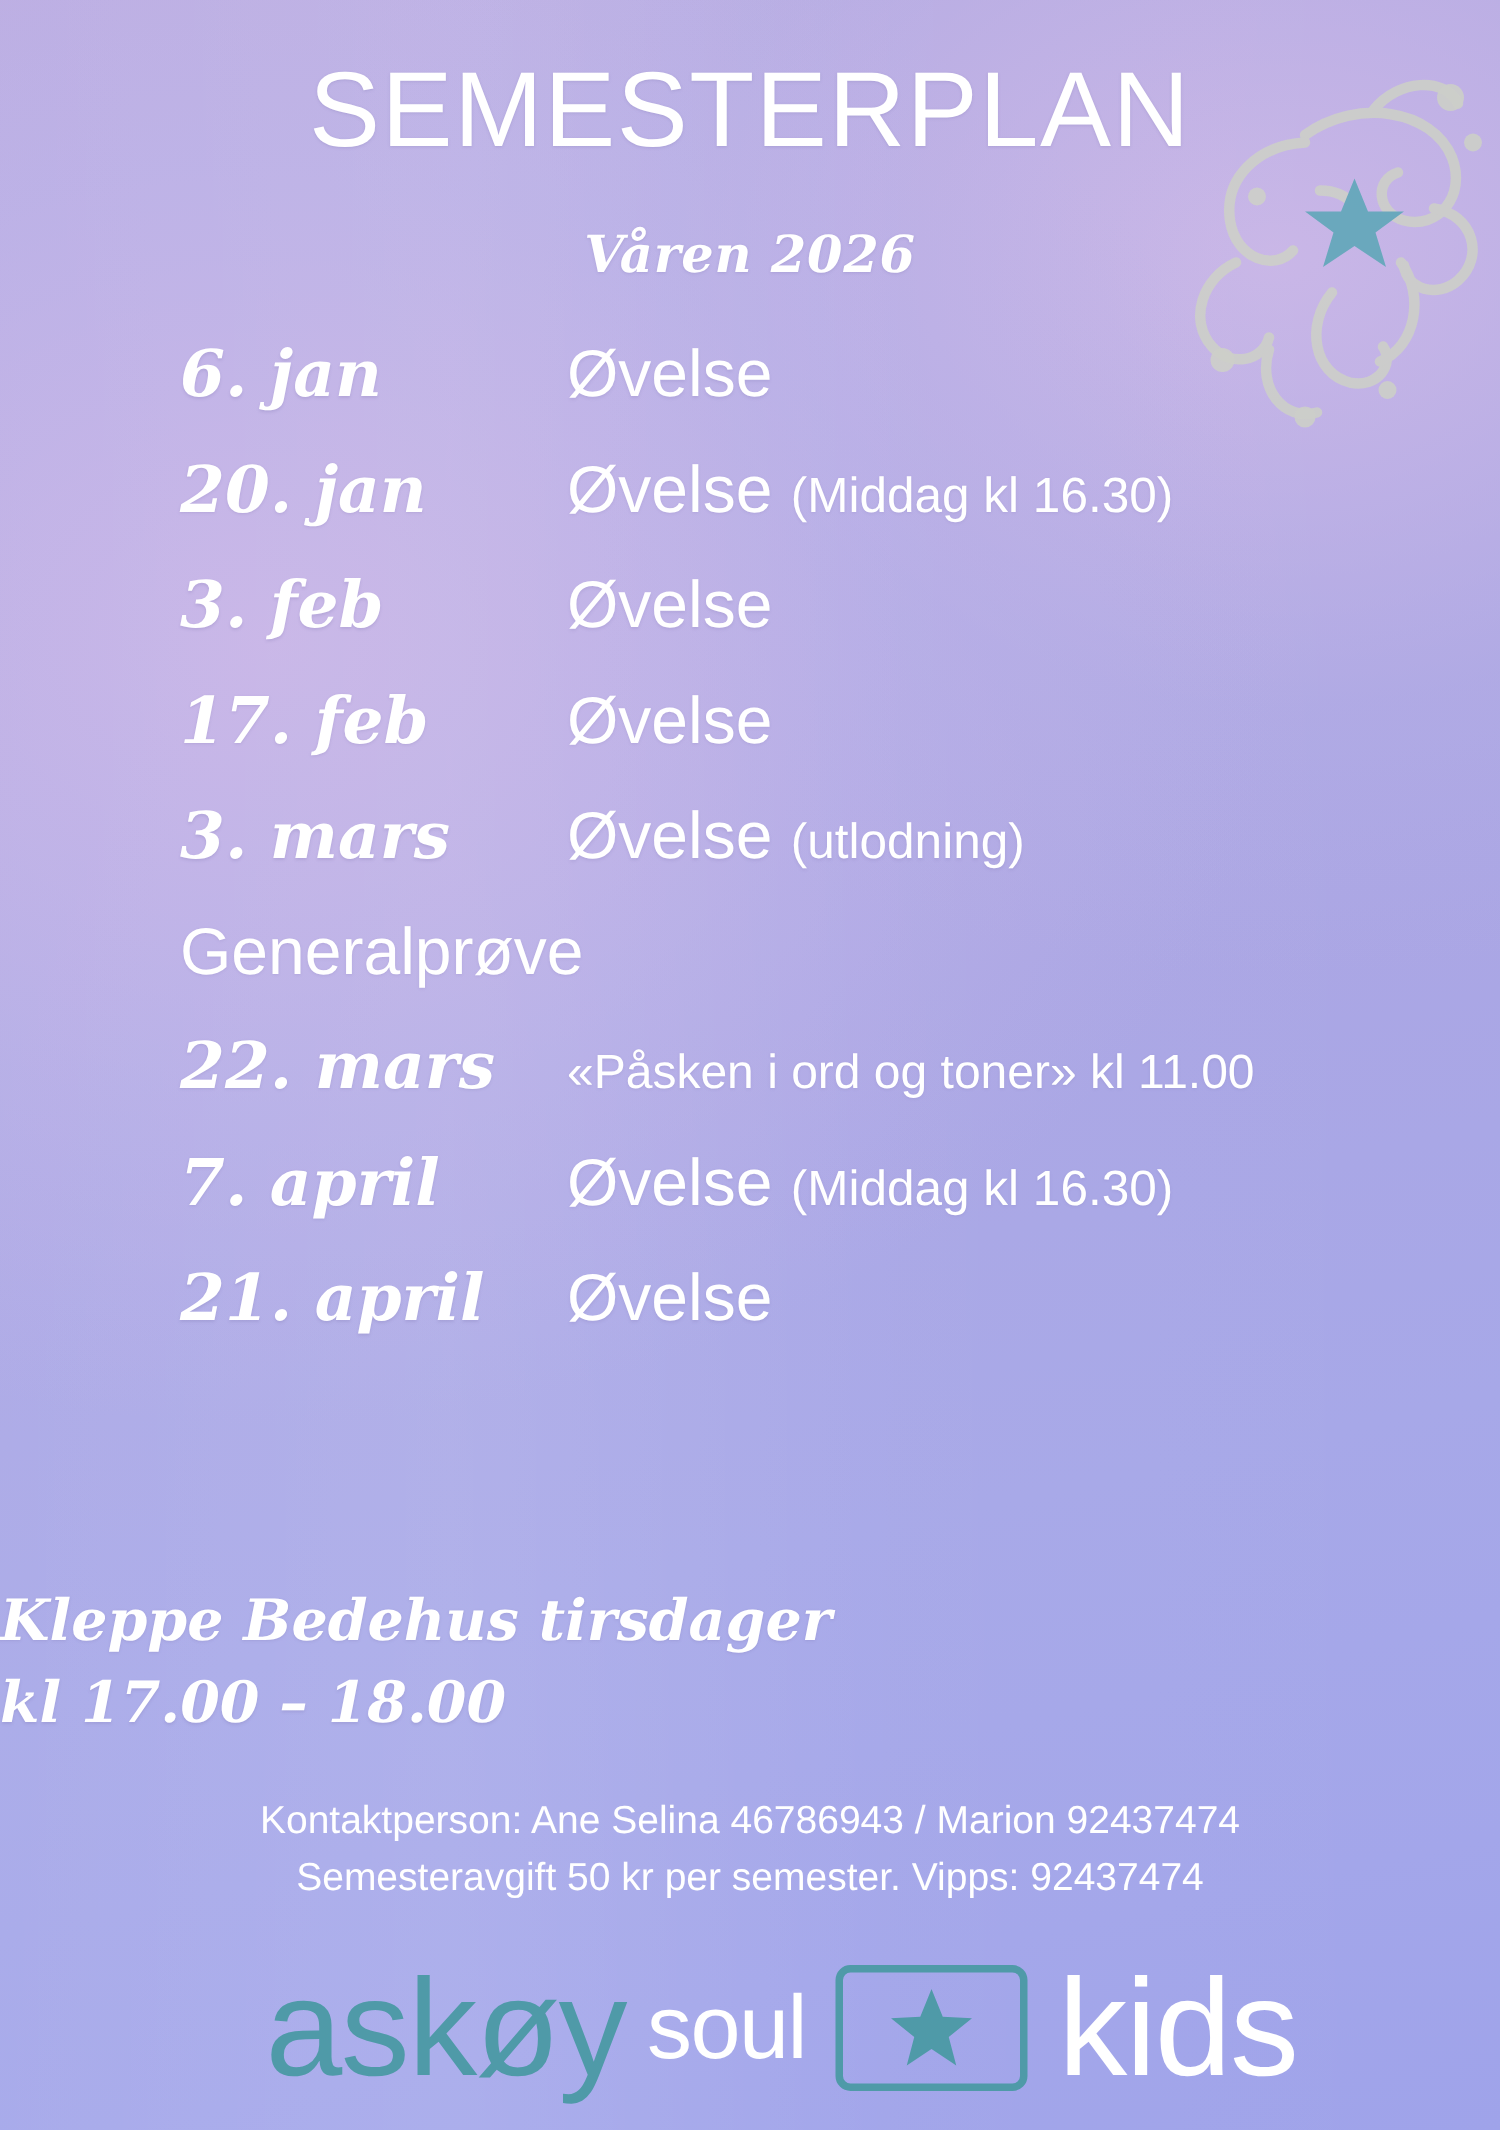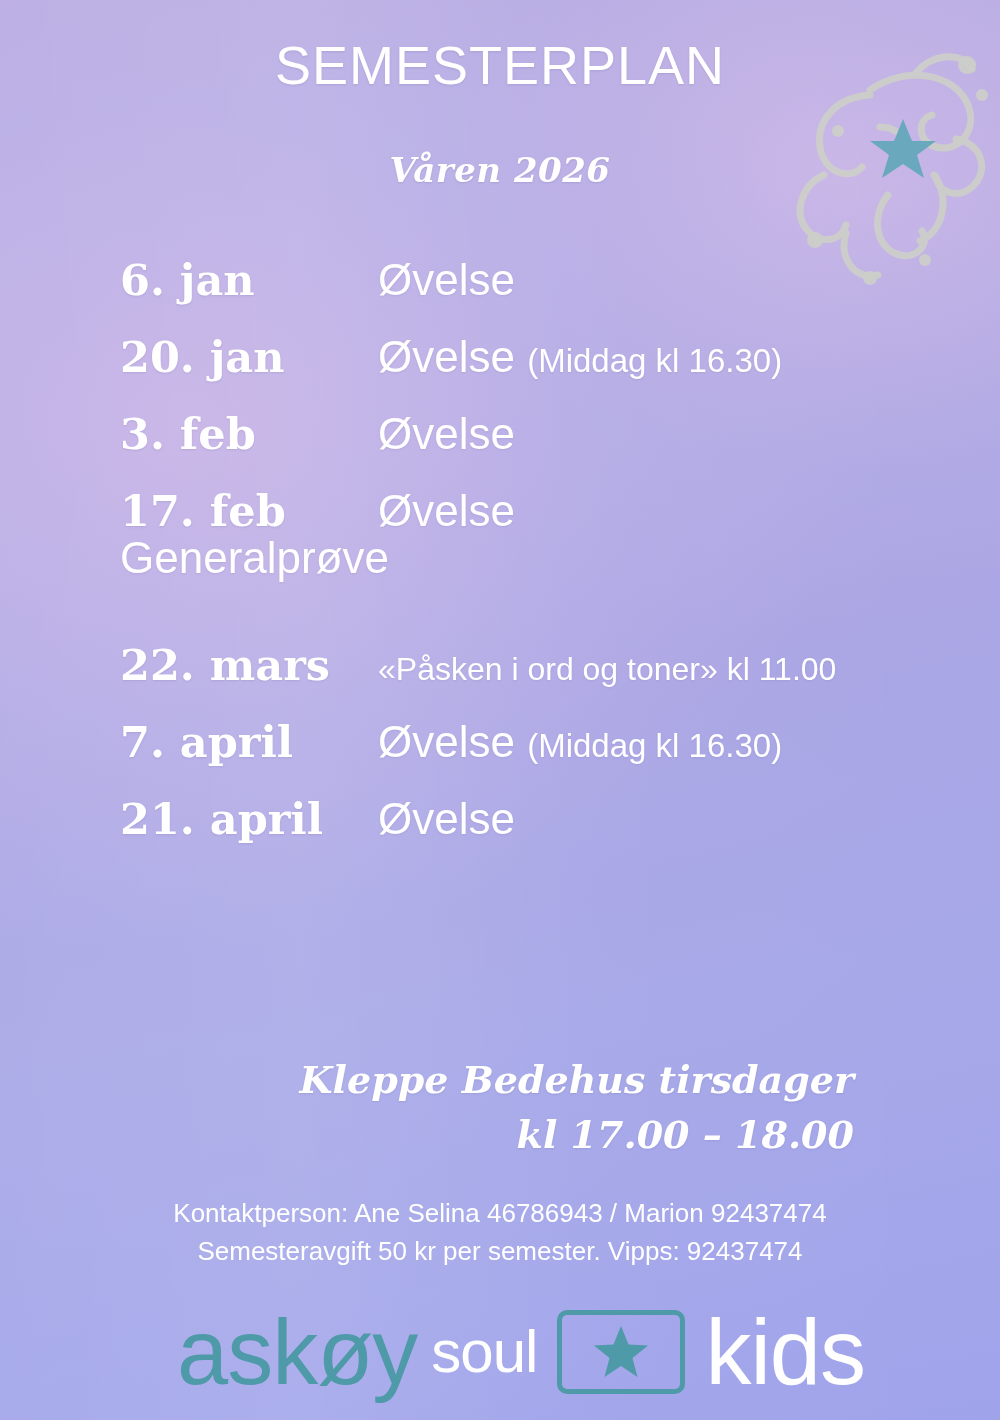--- a/index.html
+++ b/index.html
@@ -30,21 +30,21 @@
     pointer-events: none;
   }
 
   .title {
     position: absolute;
     top: 38px;
     left: 0;
     width: 1000px;
     text-align: center;
     color: #ffffff;
-    font-size: 54px;
+    font-size: 71px;
     letter-spacing: 1px;
     font-weight: 400;
     line-height: 1;
     font-family: "Liberation Sans", sans-serif;
     text-shadow: 0 1px 2px rgba(120,110,170,0.25);
   }
   .subtitle {
     position: absolute;
     top: 150px;
     left: 0;
@@ -80,24 +80,24 @@
     display: flex;
     align-items: baseline;
     height: 77px;
   }
   .date {
     width: 258px;
     flex: 0 0 258px;
     color: #ffffff;
     font-family: "DejaVu Serif", serif;
     font-weight: bold;
+    font-style: italic;
     font-size: 43px;
     line-height: 1;
     text-shadow: 0 1px 2px rgba(120,110,170,0.22);
-    margin-top: 31px;
   }
   .event {
     color: #ffffff;
     font-size: 44px;
     font-weight: 300;
     line-height: 1;
     white-space: nowrap;
     text-shadow: 0 1px 2px rgba(120,110,170,0.18);
   }
   .event .note {
@@ -105,21 +105,21 @@
   }
   .event.small {
     font-size: 32px;
   }
 
   .venue {
     position: absolute;
     top: 1052px;
     left: 0;
     width: 854px;
-    text-align: right;
+    text-align: left;
     color: #ffffff;
     font-family: "DejaVu Serif", serif;
     font-weight: bold;
     font-style: italic;
     font-size: 38px;
     line-height: 1.45;
     text-shadow: 0 1px 2px rgba(120,110,170,0.22);
   }
 
   .contact {
@@ -241,20 +241,27 @@
     </div>
 
     <div class="row">
       <div class="date">17. feb</div>
       <div class="event">
         <span>Øvelse</span>
         <span class="note"></span>
       </div>
     </div>
 
+    <div class="row">
+      <div class="date">3. mars</div>
+      <div class="event">
+        <span>Øvelse</span>
+        <span class="note">(utlodning)</span>
+      </div>
+    </div>
 
     <div class="row">
       <div class="event">
         <span>Generalprøve</span>
         <span class="note"></span>
       </div>
     </div>
 
     <div class="row">
       <div class="date">22. mars</div>

